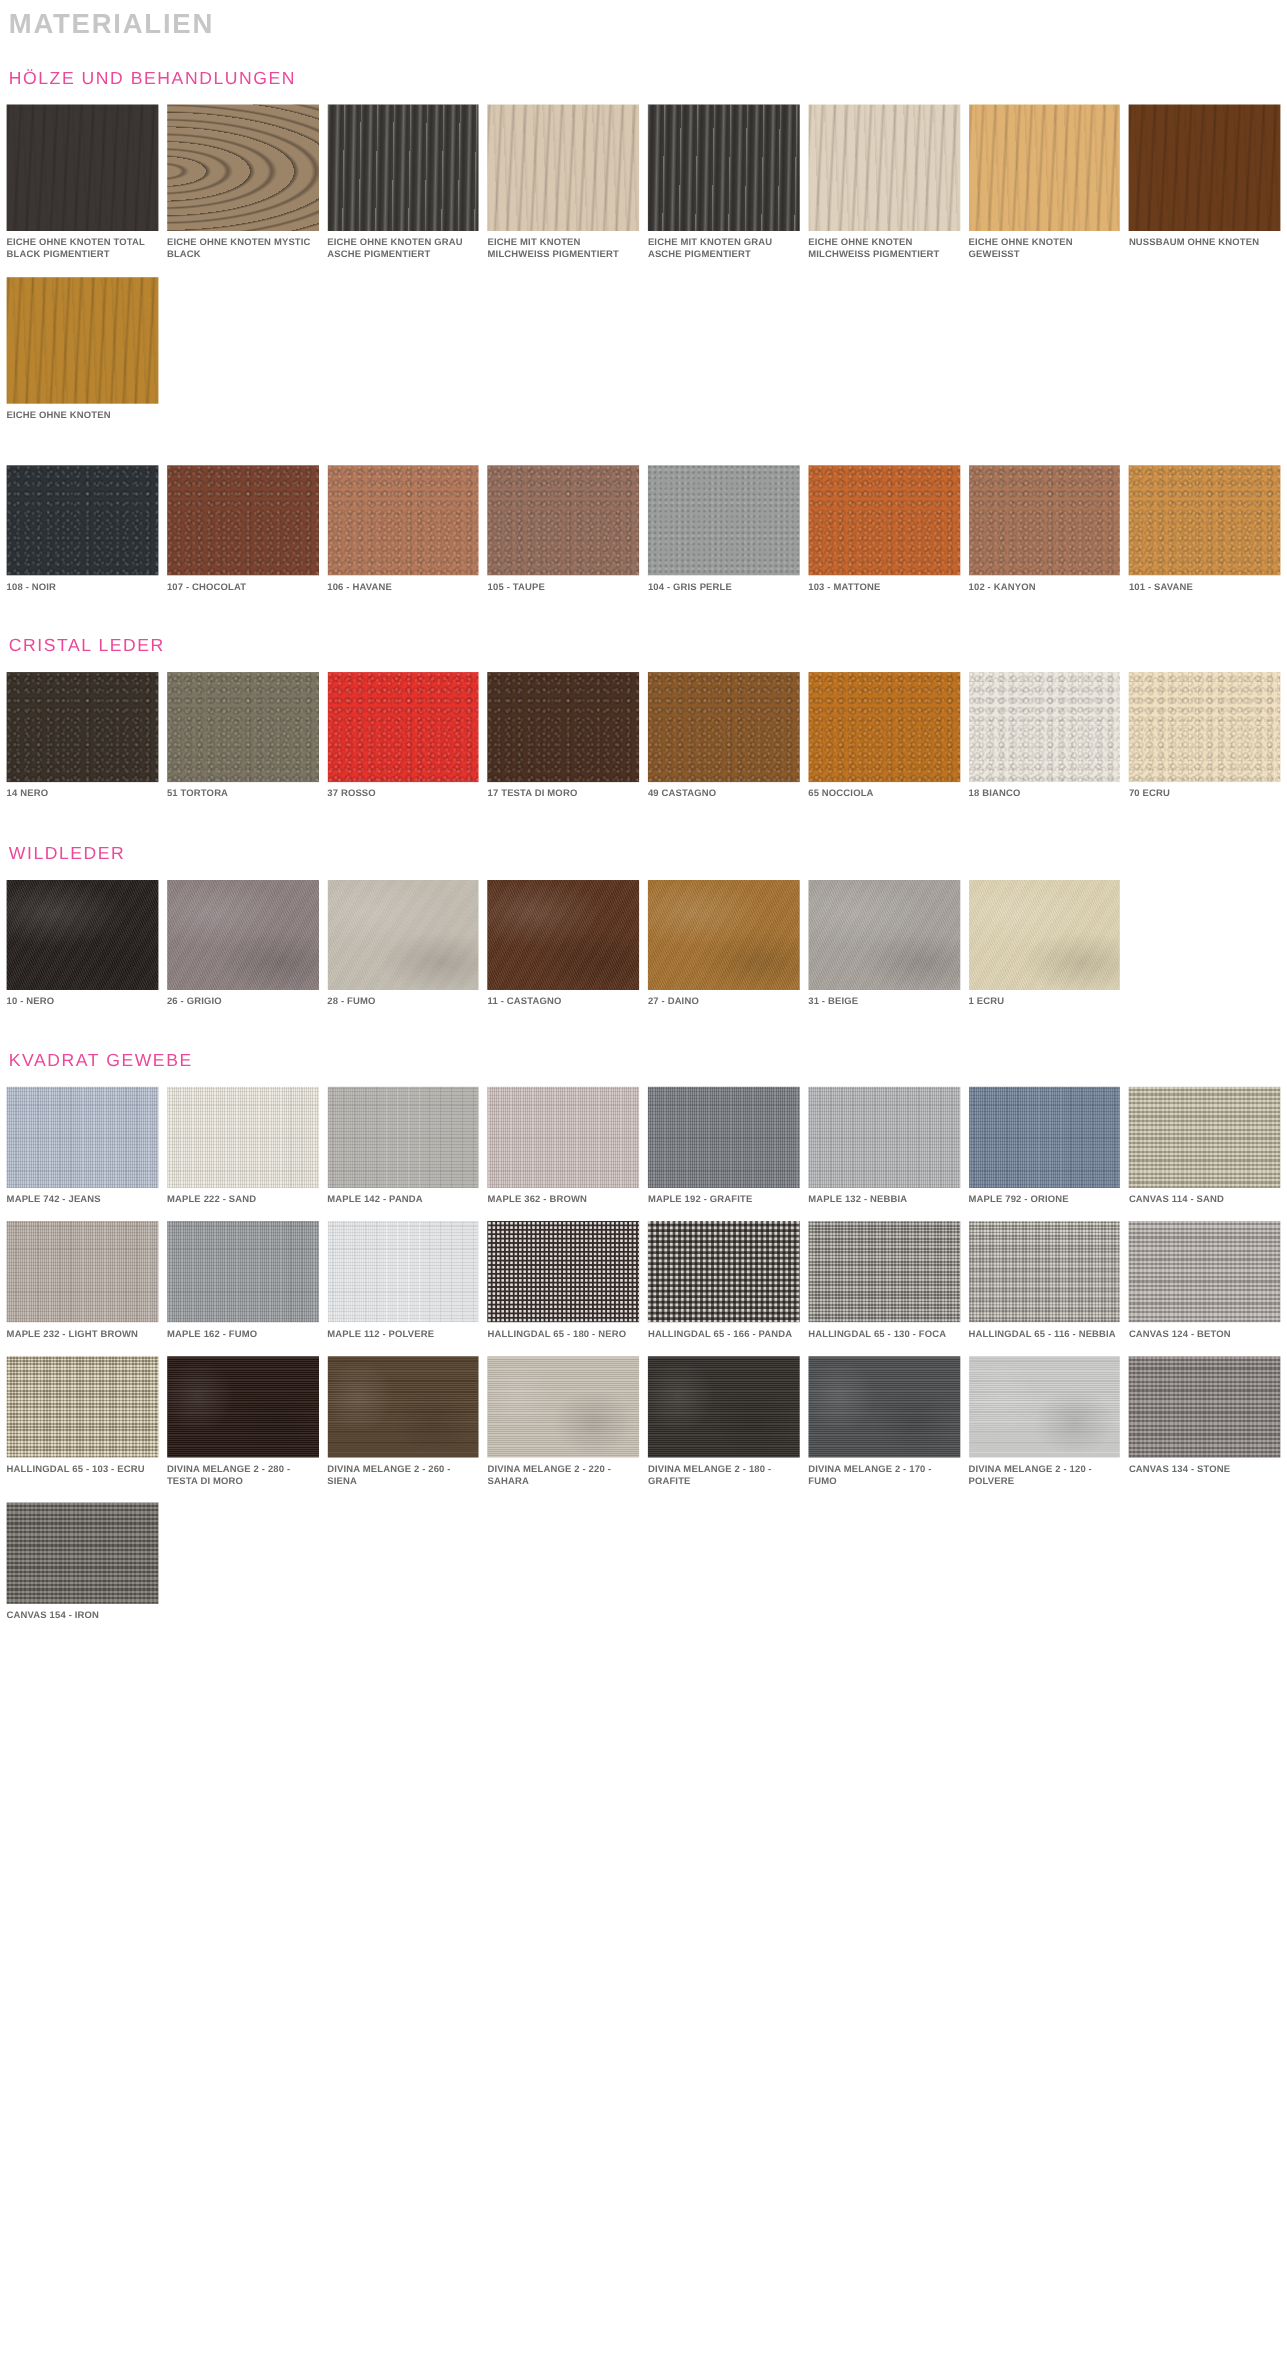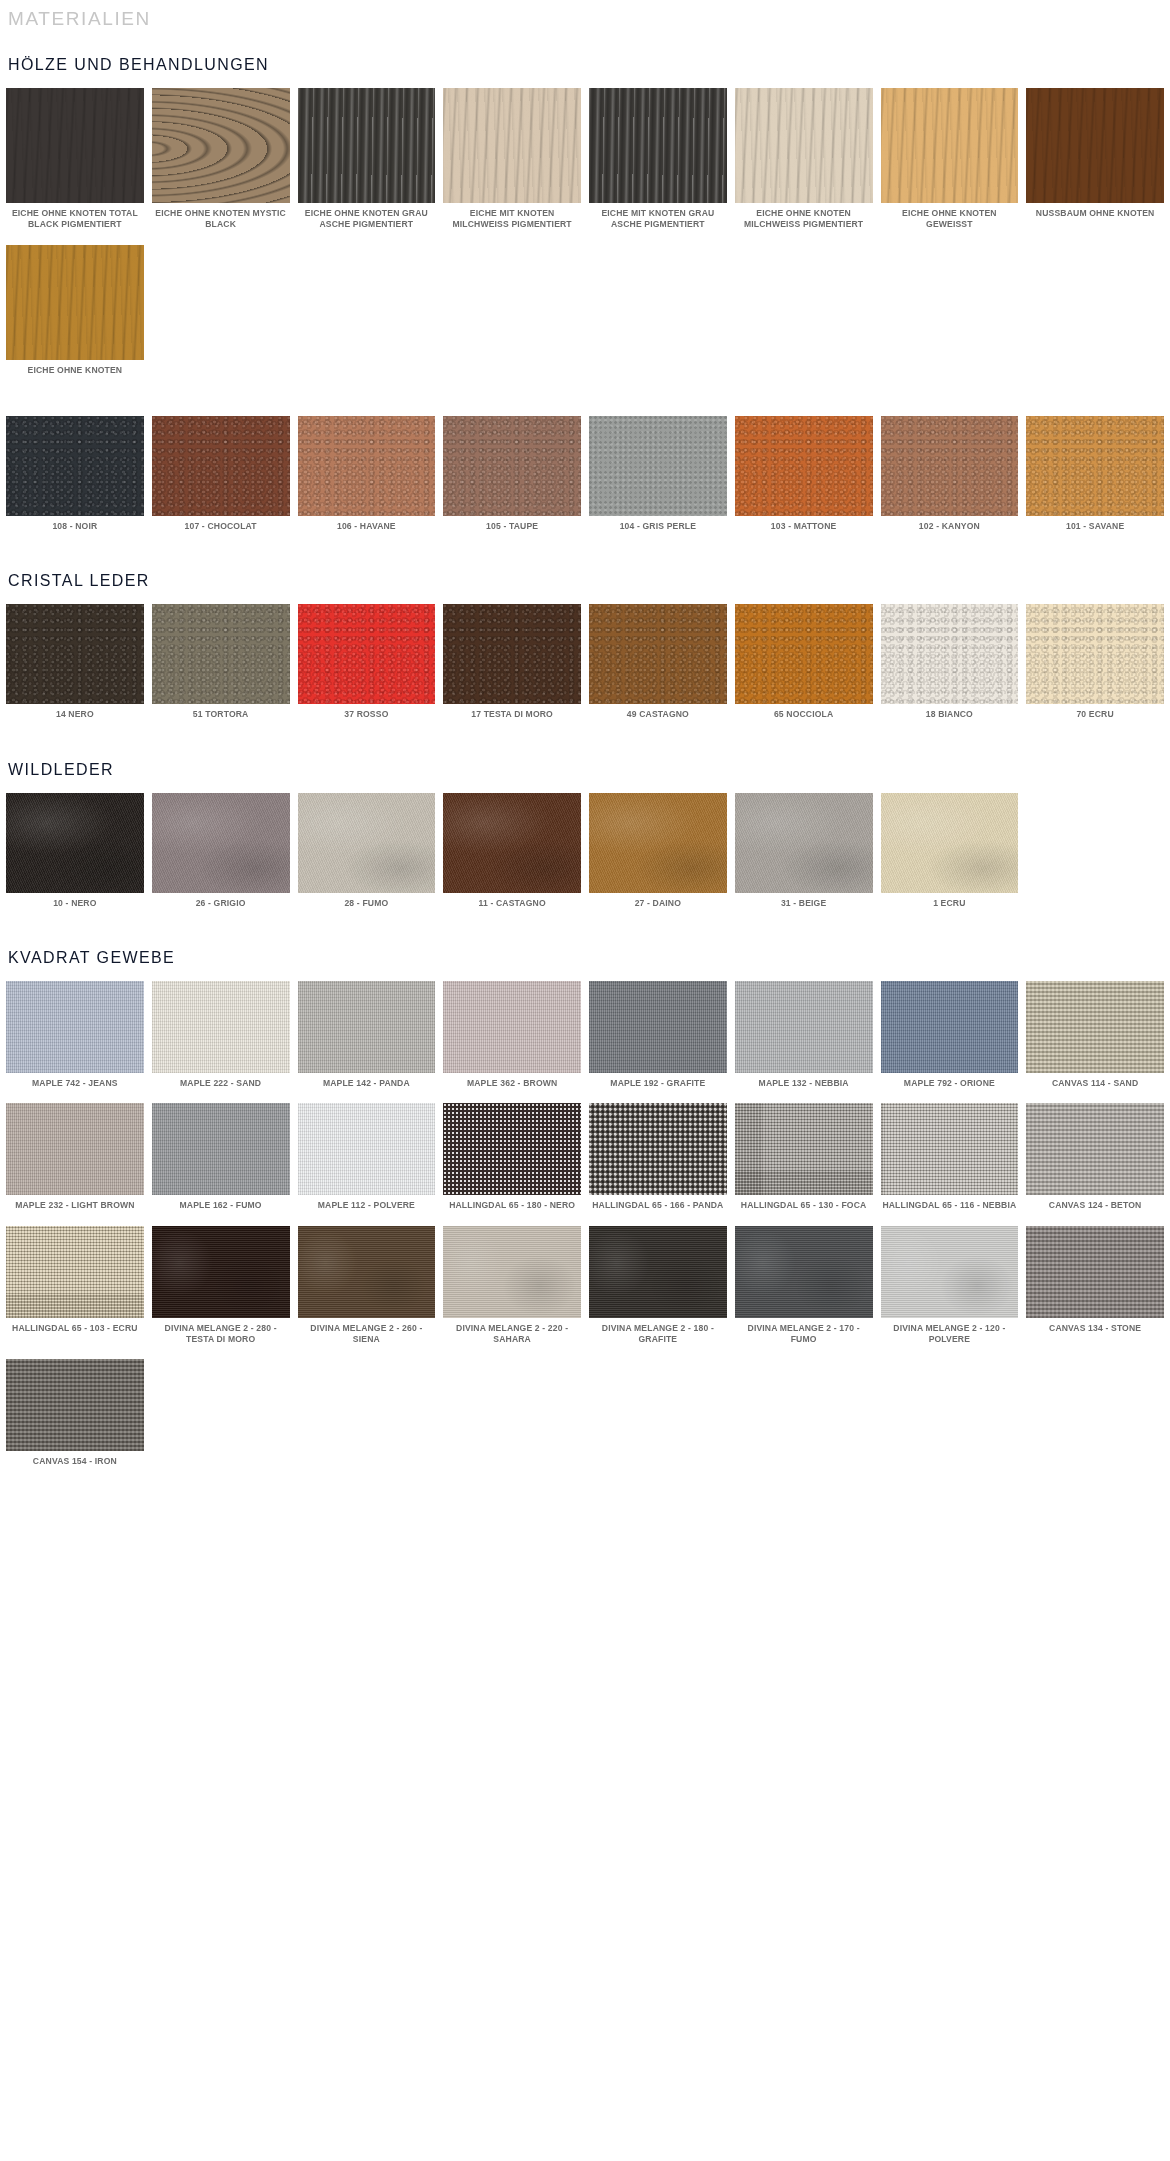--- a/index.html
+++ b/index.html
@@ -4,44 +4,43 @@
 <style>
   * { box-sizing: border-box; margin: 0; padding: 0; }
   html, body {
     width: 1170px;
     background: #ffffff;
     font-family: "Liberation Sans", sans-serif;
   }
   body { padding: 0 0 40px 0; }
 
   .page-title {
-    font-size: 19px;
-    font-weight: normal;
+    font-size: 25px;
+    font-weight: bold;
     letter-spacing: 1.6px;
     color: #c6c6c6;
     padding: 8px 0 0 8px;
   }
 
   .section { margin-top: 26px; }
   .section-title {
     font-size: 16px;
     letter-spacing: 1.4px;
-    color: #0f172a;
+    color: #ec4899;
     font-weight: normal;
     padding-left: 8px;
     margin-bottom: 14px;
   }
 
   .grid {
     display: grid;
     grid-template-columns: repeat(8, 1fr);
     column-gap: 8px;
     row-gap: 0;
     padding: 0 6px 0 6px;
-    text-align: center;
   }
 
   .swatch-cell {
     width: 100%;
     margin-bottom: 14px;
   }
   .swatch {
     width: 100%;
     height: 100px;
     background-color: #888;

